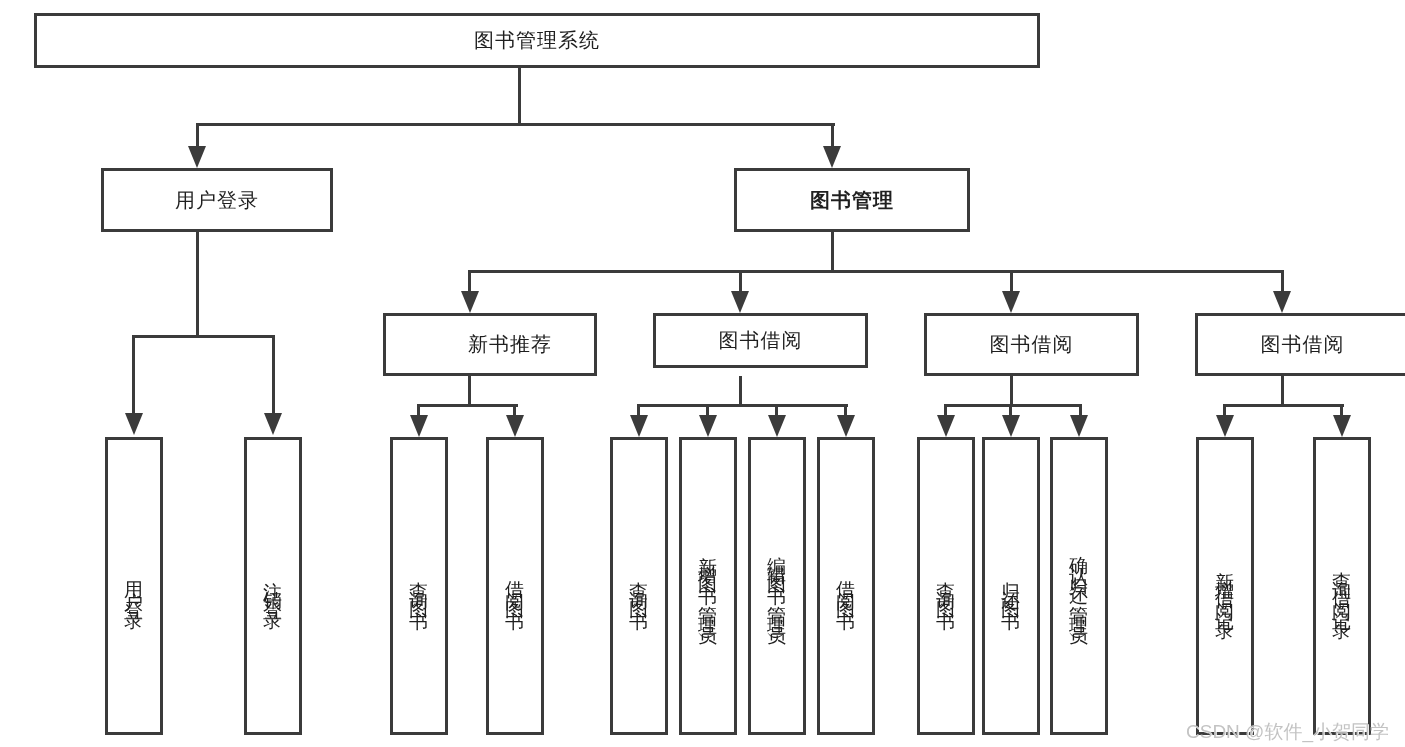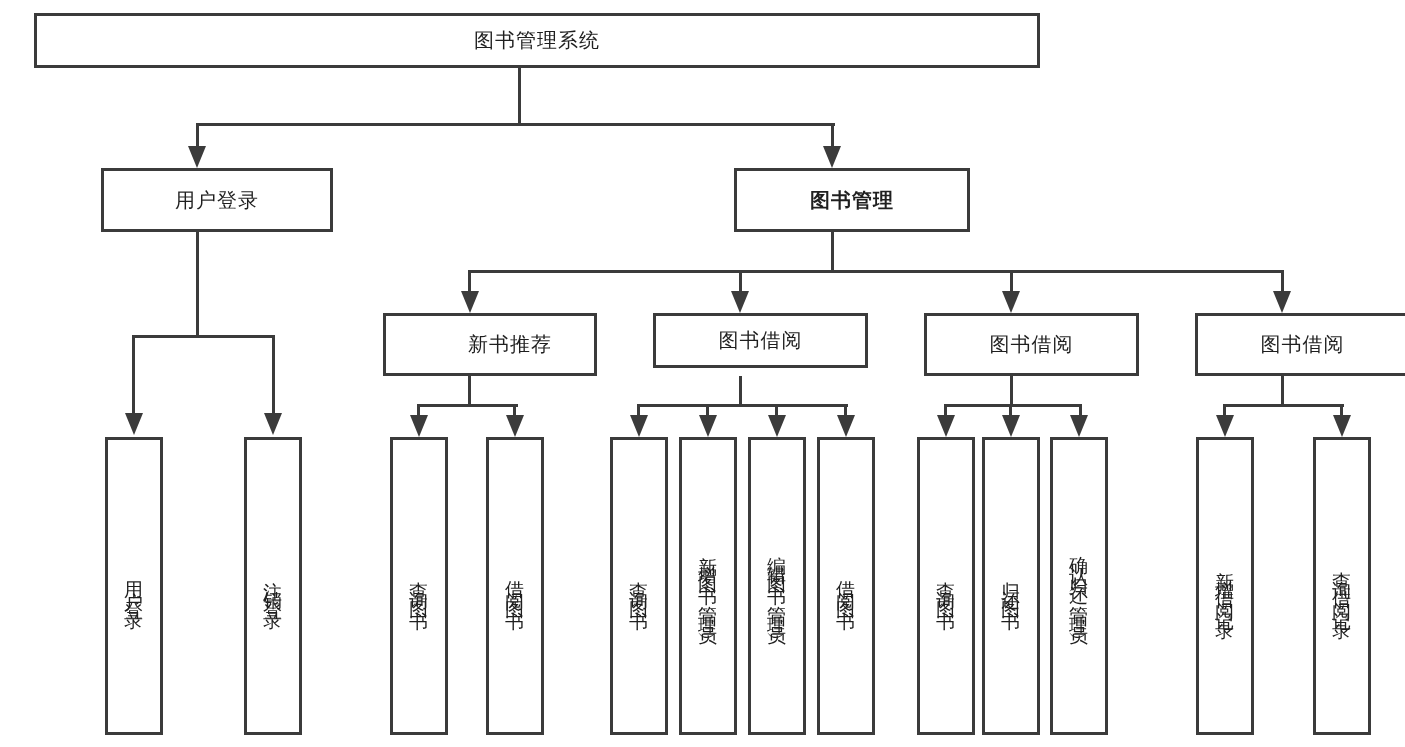--- a/index.html
+++ b/index.html
@@ -170,14 +170,15 @@
     <span>确认归还（管理员）</span>
   </div>
 
   <div class="box leaf" style="left:1196px; top:437px; width:58px; height:298px;">
     <span>新增借阅记录</span>
   </div>
   <div class="box leaf" style="left:1313px; top:437px; width:58px; height:298px;">
     <span>查询借阅记录</span>
   </div>
 
+  <div class="watermark">CSDN @软件_小贺同学</div>
 
 </div>
 
 </body></html>

